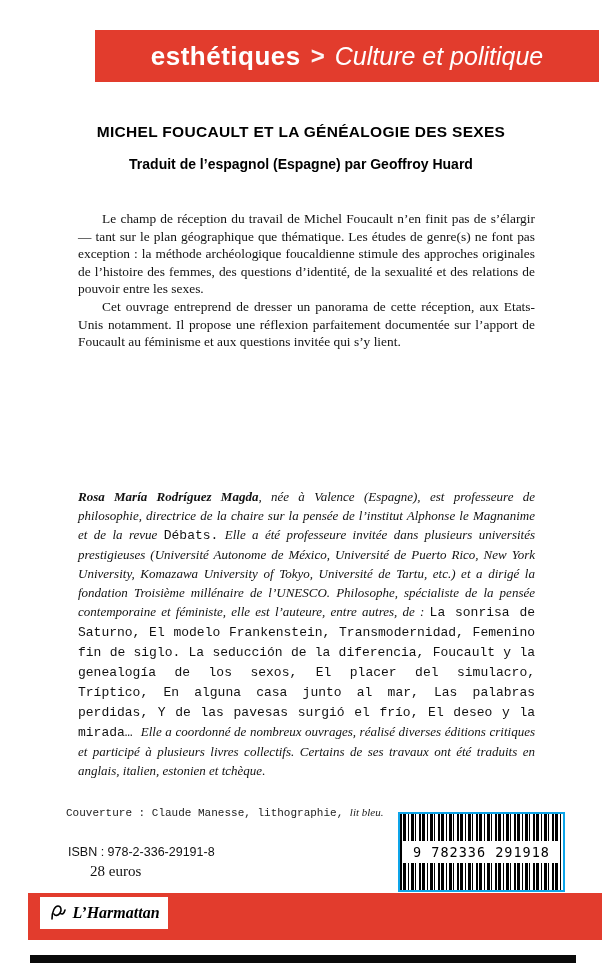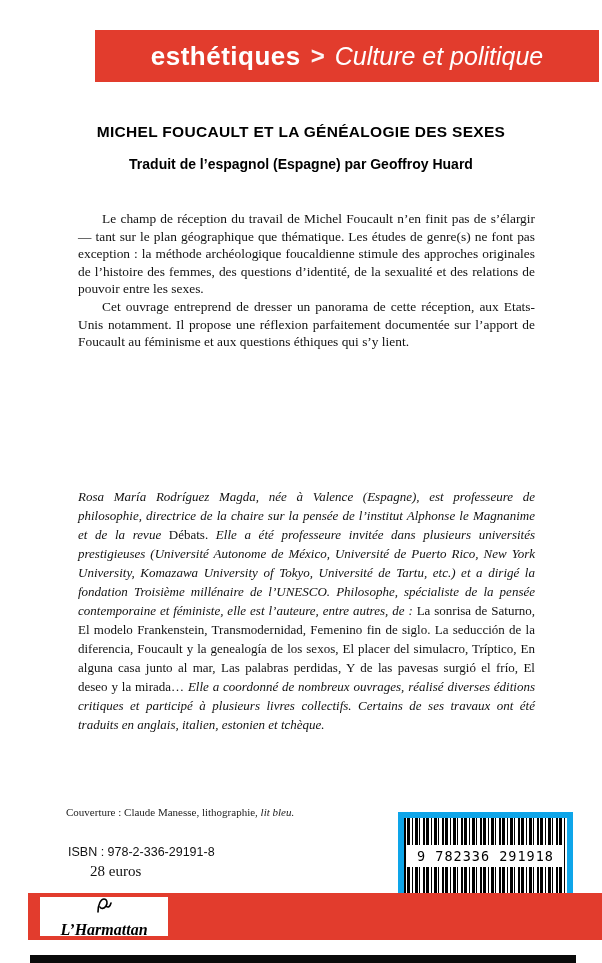--- a/index.html
+++ b/index.html
@@ -45,41 +45,41 @@
     font-size:13.4px;line-height:17.6px;
     text-align:justify;
   }
   .synopsis p{margin:0;text-indent:1.8em;}
   
   .bio{
     position:absolute;left:78px;top:487px;width:457px;margin:0;
     font-size:13px;line-height:19px;
     text-align:justify;
   }
-  .bi{font-weight:normal;font-style:italic;}
+  .bi{font-weight:bold;font-style:italic;}
   .it{font-style:italic;}
-  .rm{font-style:normal;}
+  .rm{font-style:normal;font-family:Liberation Mono, monospace;}
   
   .cover-credit{
     position:absolute;left:66px;top:806px;margin:0;
     font-size:11px;color:#222;text-align:center;
   }
   
   .isbn{
     position:absolute;left:68px;top:845px;margin:0;
     font-size:12.5px;font-family:"Liberation Sans", sans-serif;
   }
   .price{
     position:absolute;left:90px;top:863px;margin:0;
     font-size:15px;font-family:Liberation Serif, serif;
   }
   
   .barcode{
     position:absolute;left:398px;top:812px;width:163px;height:76px;
-    background:#fff;border:6px solid #0ea5e9;
+    background:#fff;border:2px solid #0ea5e9;
   }
   .barcode .bars{
     position:absolute;inset:0;
     background:repeating-linear-gradient(90deg,
       #000 0 2px,#fff 2px 3px,
       #000 3px 6px,#fff 6px 8px,
       #000 8px 9px,#fff 9px 11px,
       #000 11px 14px,#fff 14px 15px,
       #000 15px 16px,#fff 16px 19px);
   }
@@ -91,23 +91,23 @@
   .barcode .band span{
     font-family:"DejaVu Sans Mono", monospace;
     font-size:13.5px;letter-spacing:1px;color:#000;white-space:nowrap;
   }
   
   .bottom-banner{
     position:absolute;left:28px;top:893px;width:574px;height:47px;
     background:var(--banner-red,#e23c2d);
   }
   .logo-box{
-    position:absolute;left:12px;top:4px;width:128px;height:39px;
+    position:absolute;left:12px;top:4px;width:128px;height:32px;
     background:#fff;
-    display:flex;align-items:center;justify-content:center;gap:4px;flex-direction:column;
+    display:flex;align-items:center;justify-content:center;gap:4px;
   }
   .logo-box svg{flex:0 0 auto;}
   .pub-name{
     font-family:"Liberation Serif", serif;
     font-style:italic;font-weight:bold;font-size:16px;color:#000;
     white-space:nowrap;
   }
   
   .scan-edge{
     position:absolute;left:30px;top:955px;width:546px;height:8px;
@@ -123,21 +123,21 @@
     <span class="series">esthétiques</span>
     <span class="sep">&gt;</span>
     <span class="collection">Culture et politique</span>
   </div>
 
   <h1 class="title">MICHEL FOUCAULT ET LA GÉNÉALOGIE DES SEXES</h1>
   <h2 class="subtitle">Traduit de l’espagnol (Espagne) par Geoffroy Huard</h2>
 
   <div class="synopsis">
     <p>Le champ de réception du travail de Michel Foucault n’en finit pas de s’élargir — tant sur le plan géographique que thématique. Les études de genre(s) ne font pas exception : la méthode archéologique foucaldienne stimule des approches originales de l’histoire des femmes, des questions d’identité, de la sexualité et des relations de pouvoir entre les sexes.</p>
-    <p>Cet ouvrage entreprend de dresser un panorama de cette réception, aux Etats-Unis notamment. Il propose une réflexion parfaitement documentée sur l’apport de Foucault au féminisme et aux questions éthiques qui s’y lient.</p>
+    <p>Cet ouvrage entreprend de dresser un panorama de cette réception, aux Etats-Unis notamment. Il propose une réflexion parfaitement documentée sur l’apport de Foucault au féminisme et aux questions invitée qui s’y lient.</p>
   </div>
 
   <p class="bio"><span class="bi">Rosa María Rodríguez Magda</span><span class="it">, née à Valence (Espagne), est professeure de philosophie, directrice de la chaire sur la pensée de l’institut Alphonse le Magnanime et de la revue </span><span class="rm">Débats.</span><span class="it"> Elle a été professeure invitée dans plusieurs universités prestigieuses (Université Autonome de México, Université de Puerto Rico, New York University, Komazawa University of Tokyo, Université de Tartu, etc.) et a dirigé la fondation Troisième millénaire de l’UNESCO. Philosophe, spécialiste de la pensée contemporaine et féministe, elle est l’auteure, entre autres, de : </span><span class="rm">La sonrisa de Saturno, El modelo Frankenstein, Transmodernidad, Femenino fin de siglo. La seducción de la diferencia, Foucault y la genealogía de los sexos, El placer del simulacro, Tríptico, En alguna casa junto al mar, Las palabras perdidas, Y de las pavesas surgió el frío, El deseo y la mirada… </span><span class="it">Elle a coordonné de nombreux ouvrages, réalisé diverses éditions critiques et participé à plusieurs livres collectifs. Certains de ses travaux ont été traduits en anglais, italien, estonien et tchèque.</span></p>
 
   <p class="cover-credit"><span class="rm">Couverture : Claude Manesse, lithographie, </span><span class="it">lit bleu.</span></p>
 
   <p class="isbn">ISBN : 978-2-336-29191-8</p>
   <p class="price">28 euros</p>
 
   <div class="barcode">

